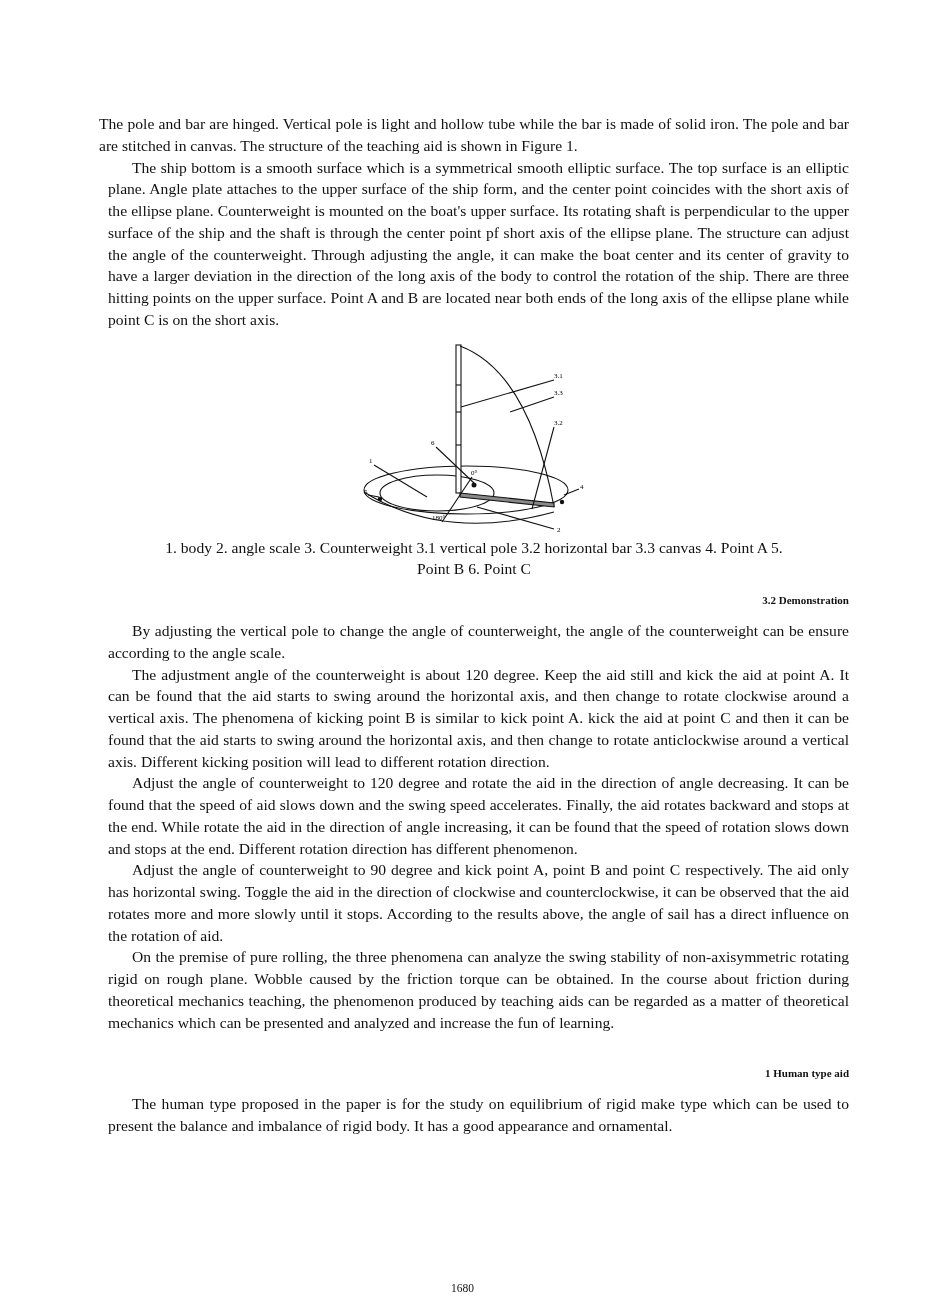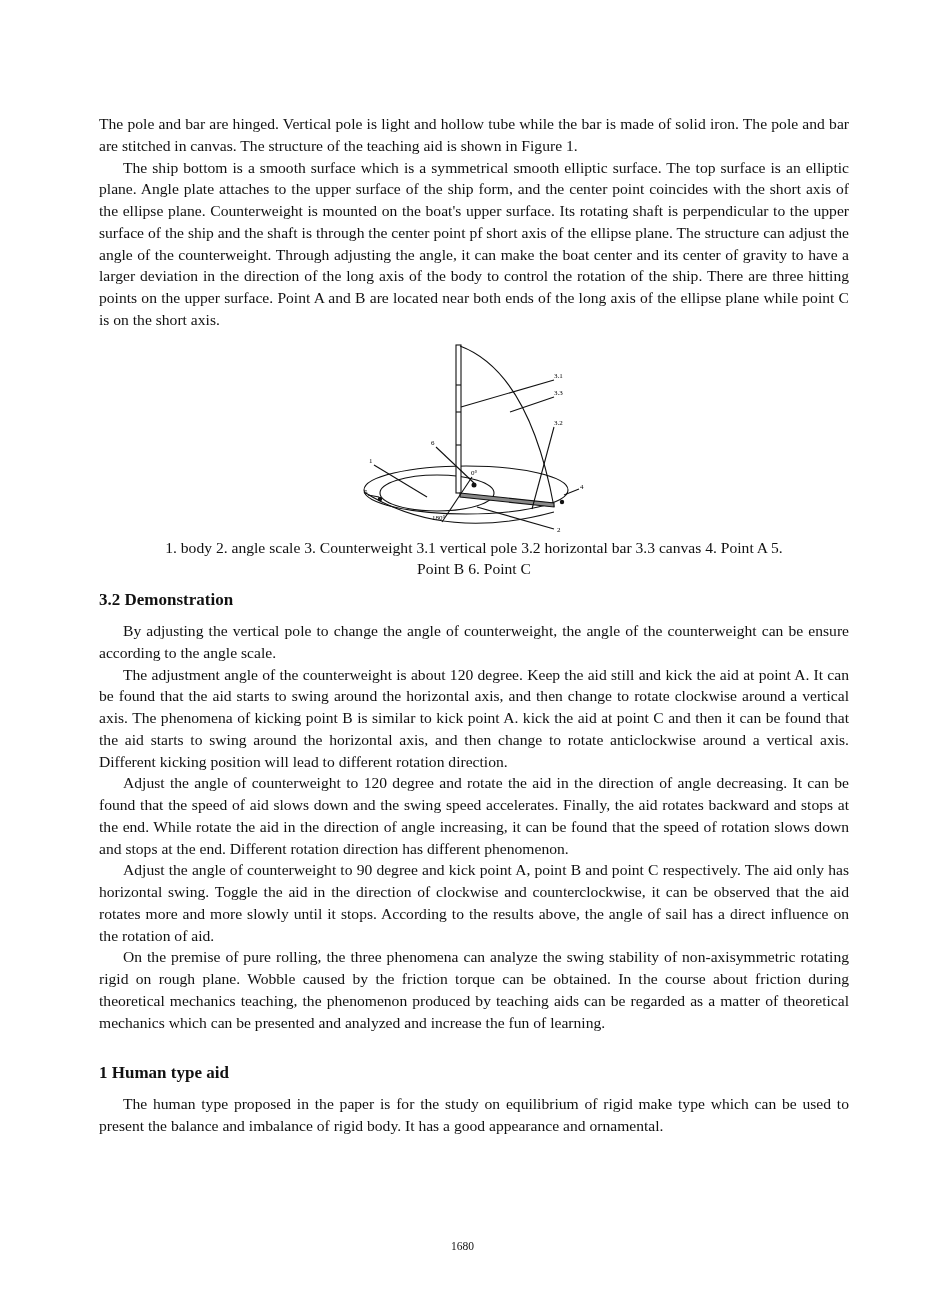--- a/index.html
+++ b/index.html
@@ -1,27 +1,27 @@
 <!DOCTYPE html>
 <html><head>
 <meta charset="utf-8">
 <style>
   html, body { margin:0; padding:0; background:#fff; }
   body { width:925px; height:1309px; position:relative; overflow:hidden;
          font-family:"Liberation Serif","DejaVu Serif",serif; color:#111; }
   .page { position:absolute; left:99px; top:113px; width:750px; }
   p { margin:0; font-size:15.6px; line-height:21.75px; text-align:justify; }
-  p.indent { text-indent:24px; }
+  p.indent { text-indent:24px;margin-left:9px; }
   .figure { text-align:center; margin-top:6px; }
   .figure svg { display:block; margin:0 auto; }
   .caption { text-align:center; font-size:15.6px; line-height:21.75px; }
   .legend { text-align:center; font-size:15.6px; line-height:21.75px; }
-  h3 { margin:10px 0 10px 0; font-size:17px; font-weight:bold; line-height:20px; }
+  h3 { margin:10px 0 10px 0; font-size:11px; font-weight:bold; line-height:20px;text-align:right; }
   h3.sec4 { margin-top:30px; }
-  .pagenum { position:absolute; top:1240px; left:0; width:925px; text-align:center; font-size:11.5px; }
+  .pagenum { position:absolute; top:1282px; left:0; width:925px; text-align:center; font-size:11.5px; }
   .flabel { font-family:"Liberation Serif",serif; font-size:7px; }
 </style>
 </head>
 <body>
 
 <div class="page">
   <p>The pole and bar are hinged. Vertical pole is light and hollow tube while the bar is made of solid iron. The pole and bar are stitched in canvas. The structure of the teaching aid is shown in Figure 1.</p>
   <p class="indent">The ship bottom is a smooth surface which is a symmetrical smooth elliptic surface. The top surface is an elliptic plane. Angle plate attaches to the upper surface of the ship form, and the center point coincides with the short axis of the ellipse plane. Counterweight is mounted on the boat's upper surface. Its rotating shaft is perpendicular to the upper surface of the ship and the shaft is through the center point pf short axis of the ellipse plane. The structure can adjust the angle of the counterweight. Through adjusting the angle, it can make the boat center and its center of gravity to have a larger deviation in the direction of the long axis of the body to control the rotation of the ship. There are three hitting points on the upper surface. Point A and B are located near both ends of the long axis of the ellipse plane while point C is on the short axis.</p>
 
   <div class="figure">

